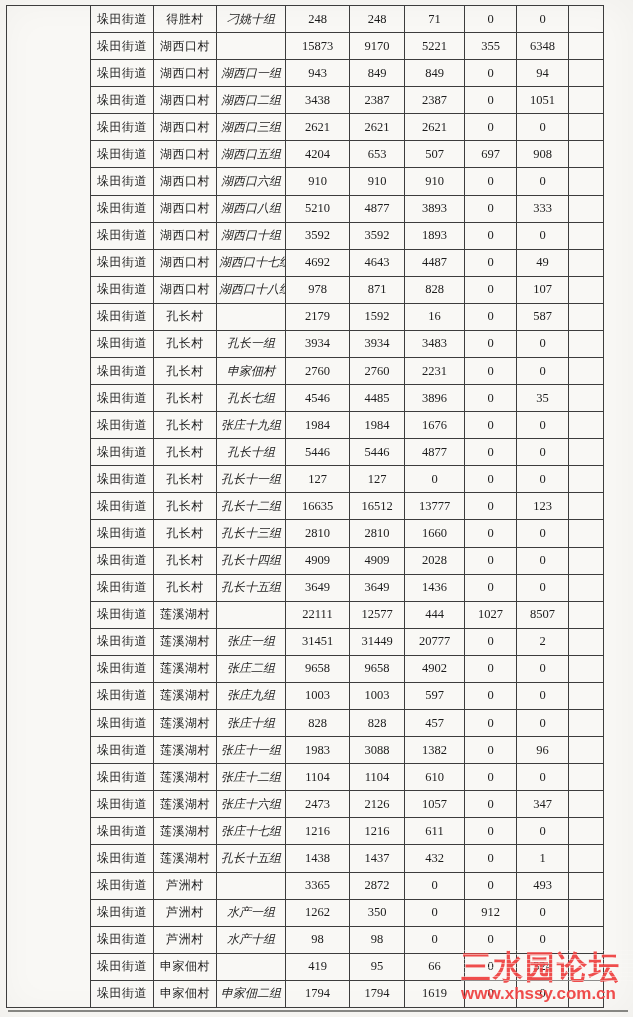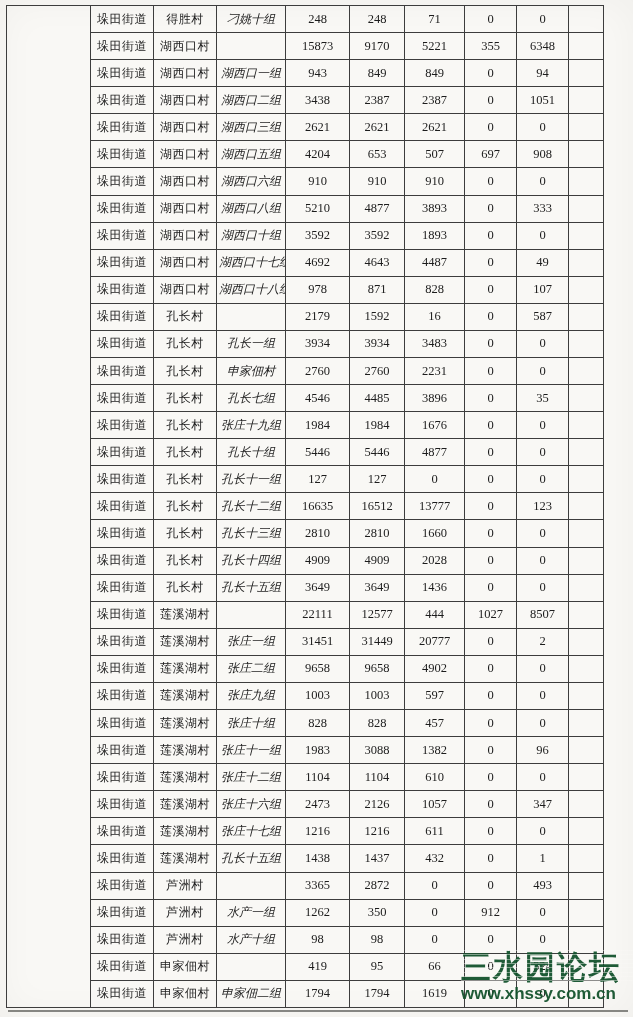--- a/index.html
+++ b/index.html
@@ -500,20 +500,20 @@
           <td class="num">1794</td>
           <td class="num">1794</td>
           <td class="num">1619</td>
           <td class="num">0</td>
           <td class="num">0</td>
           <td class="blank-cell"></td>
         </tr>
       </tbody>
   </table>
 
-  <div class="watermark" style="color: #14532d;">
+  <div class="watermark" style="color: #ef4444;">
     <div class="wm-title">三水园论坛</div>
     <div class="wm-url">www.xhssy.com.cn</div>
   </div>
 
   <div class="bottom-line"></div>
 
 </div>
 
 </body></html>

